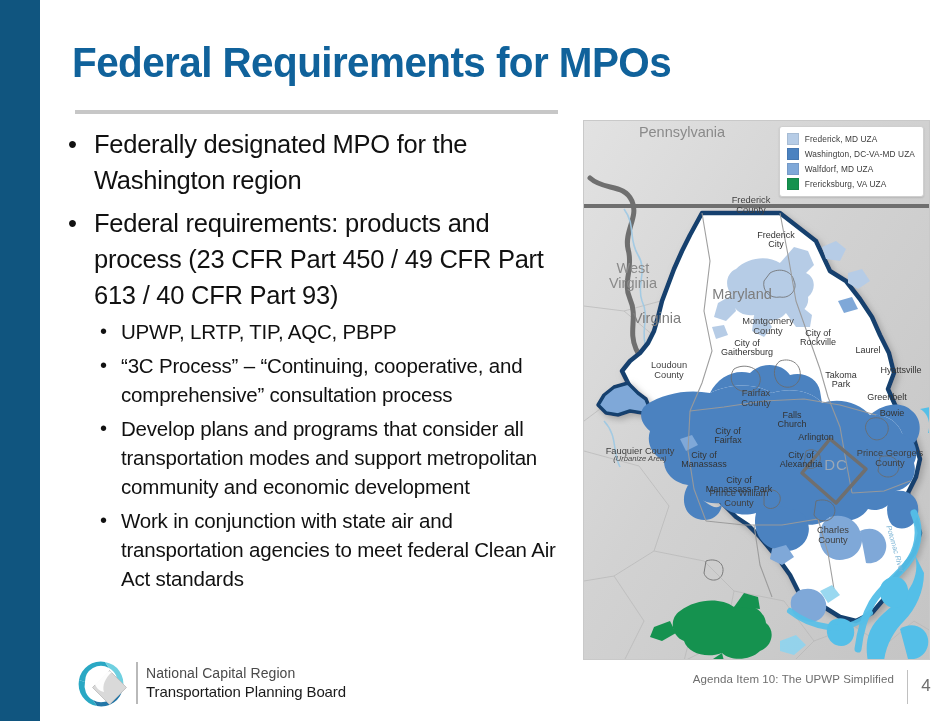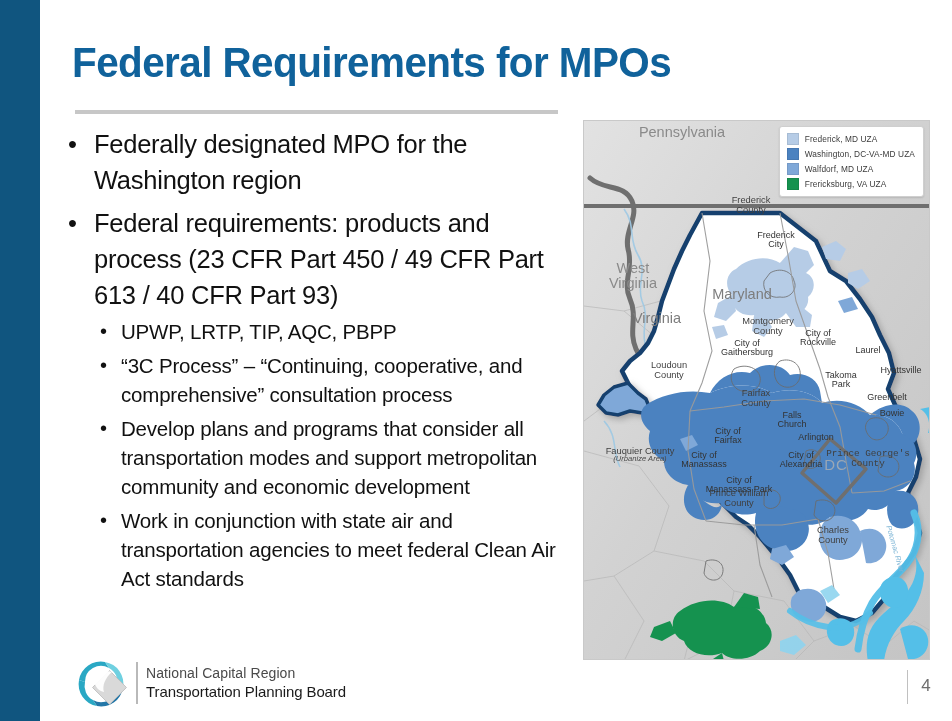--- a/index.html
+++ b/index.html
@@ -476,21 +476,21 @@
     <div class="m-label m-county" style="left:122px; top:75px; width:90px;">Frederick
 County</div>
     <div class="m-label m-county" style="left:40px; top:240px; width:90px;">Loudoun
 County</div>
     <div class="m-label m-county" style="left:136px; top:196px; width:96px;">Montgomery
 County</div>
     <div class="m-label m-county" style="left:128px; top:268px; width:88px;">Fairfax
 County</div>
     <div class="m-label m-county" style="left:100px; top:368px; width:110px;">Prince William
 County</div>
-    <div class="m-label m-county" style="left:232px; top:328px; width:104px;font-family:Liberation Mono, monospace;">Prince George's
+    <div class="m-label m-county" style="left:254px; top:328px; width:104px;">Prince George's
 County</div>
     <div class="m-label m-county" style="left:206px; top:405px; width:86px;">Charles
 County</div>
 
     <div class="m-label m-county" style="left:-4px; top:326px; width:120px;">Fauquier County</div>
     <div class="m-label m-fauquier-sub" style="left:-4px; top:334px; width:120px;">(Urbanize Area)</div>
 
     <div class="m-label m-city" style="left:152px; top:110px; width:80px;">Frederick
 City</div>
     <div class="m-label m-city" style="left:118px; top:218px; width:90px;">City of
@@ -551,17 +551,18 @@
       <path d="M20,23 C26,14 33,12 38,14 C31,20 28,28 30,34 C25,33 21,29 20,23 Z" fill="#ffffff" opacity="0.95"></path>
     </svg>
     <div class="logo-divider"></div>
     <div class="logo-text">
       <div class="logo-l1">National Capital Region</div>
       <div class="logo-l2">Transportation Planning Board</div>
     </div>
   </div>
 
   <div class="footer-right">
+    <div class="fr-line">Agenda Item 10: The UPWP Simplified</div>
   </div>
   <div class="footer-sep"></div>
   <div class="slide-number">4</div>
 
 </div>
 
 </body></html>

